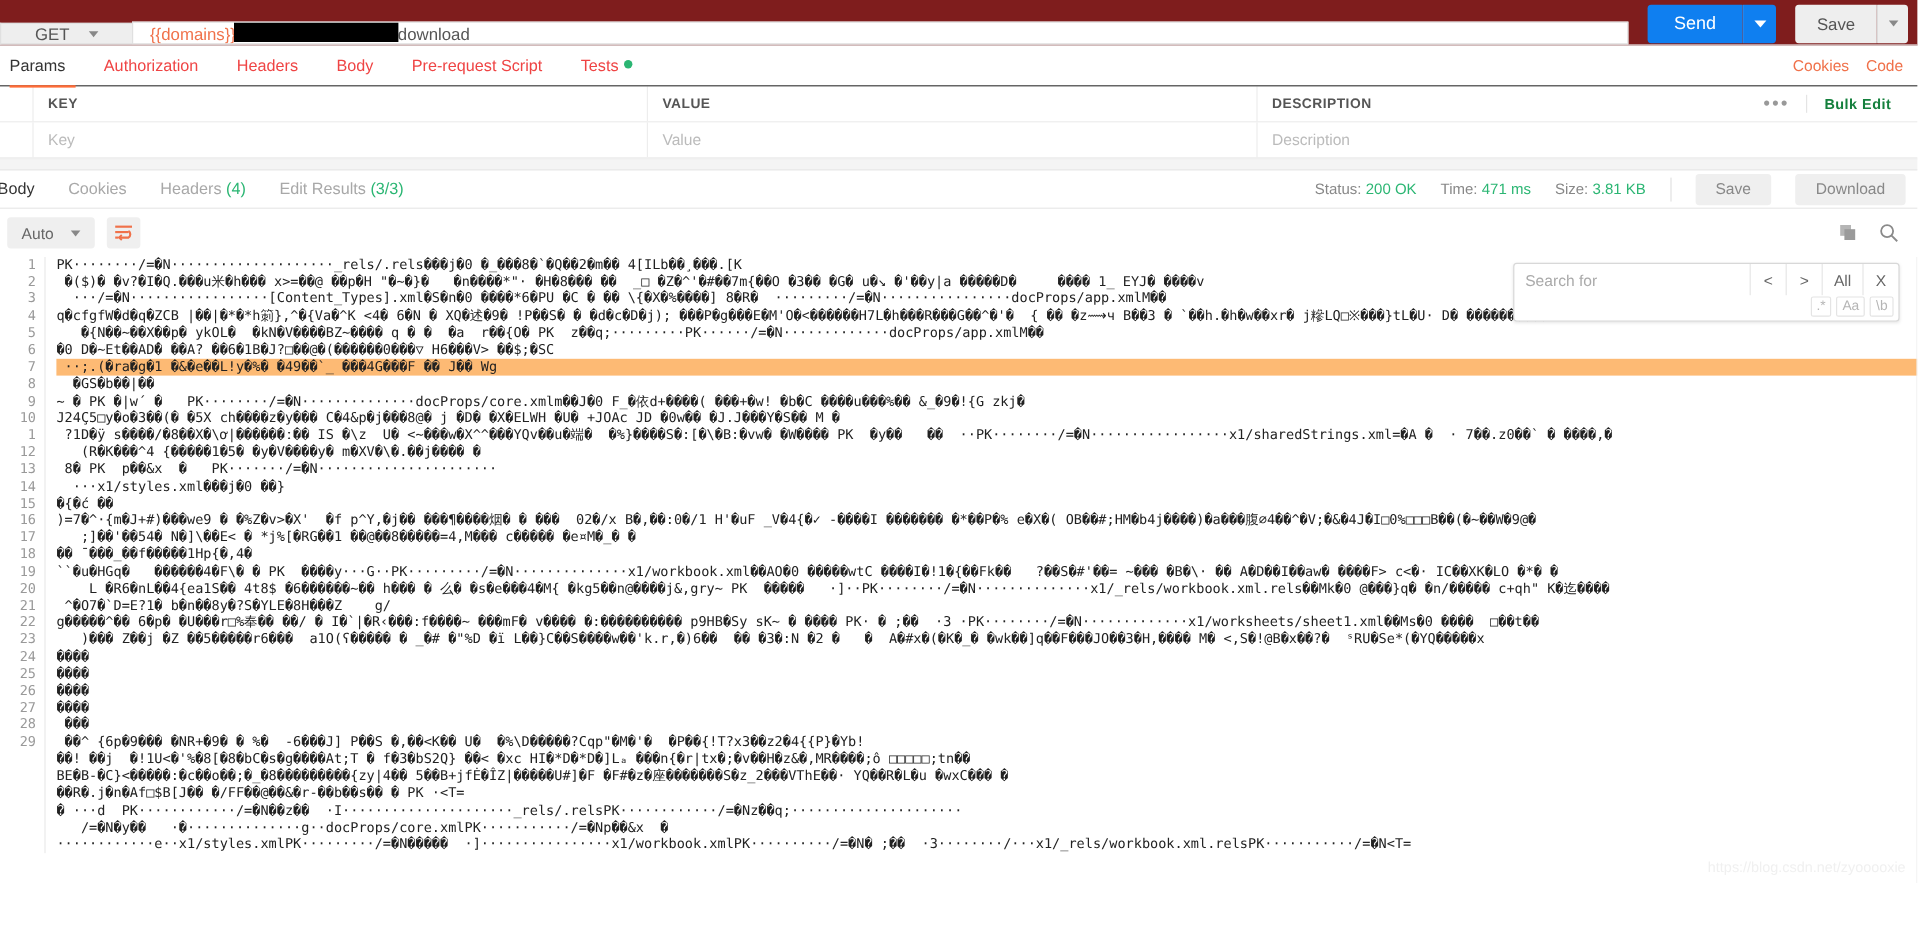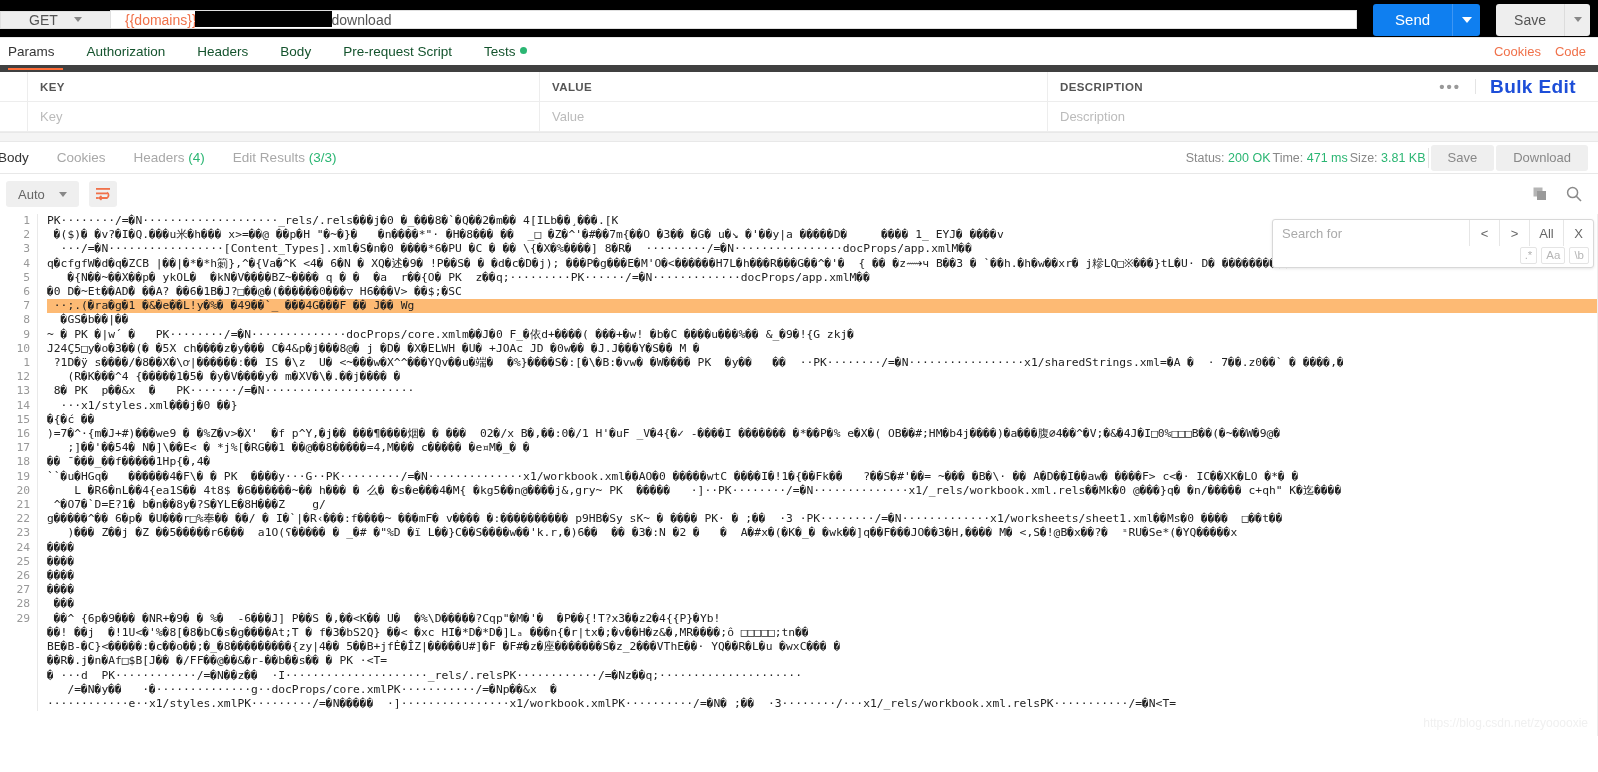--- a/index.html
+++ b/index.html
@@ -8,22 +8,22 @@
     background: #ffffff;
     font-family: "Liberation Sans", sans-serif;
     overflow: hidden;
     -webkit-font-smoothing: antialiased;
   }
 
   
   .url-bar {
     height: 38px;
     display: flex;
-    align-items: center;
-    background: #000000;
+    align-items: flex-end;
+    background: #7f1d1d;
     border-bottom: 1px solid #e8e8e8;
     padding: 2px 8px 0 0;
   }
   .method-select {
     width: 110px;
     background: #eeeeee;
     border: 1px solid #e0e0e0;
     border-right: none;
     display: flex;
     align-items: center;
@@ -118,27 +118,27 @@
     border-left: 4px solid transparent;
     border-right: 4px solid transparent;
     border-top: 5px solid #888;
   }
 
   
   .req-tabs {
     height: 34px;
     display: flex;
     align-items: center;
-    border-bottom: 7px solid #404040;
+    border-bottom: 1px solid #404040;
     padding-left: 0;
     position: relative;
   }
   .req-tab {
     font-size: 13.5px;
-    color: #14532d;
+    color: #ef4444;
     padding: 0 16px;
     height: 34px;
     line-height: 34px;
     cursor: pointer;
     position: relative;
     white-space: nowrap;
   }
   .req-tab.first { padding-left: 8px; }
   .req-tab.active { color: #333; }
   .req-tab.active::after {
@@ -192,21 +192,21 @@
     margin-left: auto;
     display: flex; align-items: center; gap: 0;
     padding-right: 10px;
   }
   .dots-btn {
     color: #999; font-size: 15px; letter-spacing: 2px;
     padding: 0 14px; cursor: pointer;
     border-right: 1px solid #e4e4e4;
     line-height: 1;
   }
-  .bulk-edit { color: #1d4ed8; font-size: 19px; padding-left: 14px; cursor: pointer; }
+  .bulk-edit { color: #15803d; font-size: 12px; padding-left: 14px; cursor: pointer; }
   .p-body .p-cell {
     font-weight: normal;
     font-size: 13px;
     color: #bbb;
     letter-spacing: 0;
   }
   .p-body { border-bottom: 1px solid #ededed; }
 
   
   .resp-sep { height: 9px; background: #f4f4f4; border-bottom: 1px solid #e8e8e8; }
@@ -225,21 +225,21 @@
     cursor: pointer;
     white-space: nowrap;
   }
   .resp-tab.first { padding-left: 0; margin-left: -2px; }
   .resp-tab.active { color: #333; }
   .cnt-green { color: #2bb673; }
   .resp-meta {
     margin-left: auto;
     display: flex;
     align-items: center;
-    gap: 2px;
+    gap: 20px;
     font-size: 12.5px;
     color: #888;
     padding-right: 10px;
     justify-content: flex-end;
   }
   .meta-val { color: #2bb673; }
   .meta-div { width: 1px; height: 20px; background: #e2e2e2; }
   .gbtn {
     background: #efefef;
     border: none;
@@ -335,21 +335,21 @@
     white-space: pre;
     overflow: hidden;
   }
   .code-lines .ln { }
   .code-lines .ln.hl { background: #fdba74; }
 
   
   .search-panel {
     position: absolute;
     top: 5px;
-    right: 4px;
+    right: 15px;
     width: 322px;
     background: #fff;
     border: 1px solid #d8d8d8;
     border-radius: 3px;
     box-shadow: 0 1px 3px rgba(0,0,0,0.10);
     z-index: 20;
     font-family: "Liberation Sans", sans-serif;
   }
   .search-row1 { display: flex; height: 26px; align-items: stretch; }
   .search-input {

